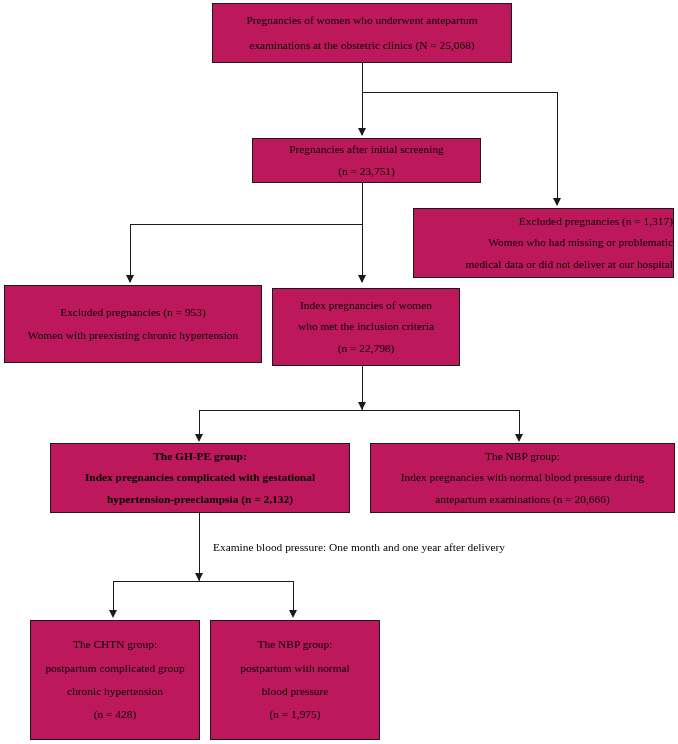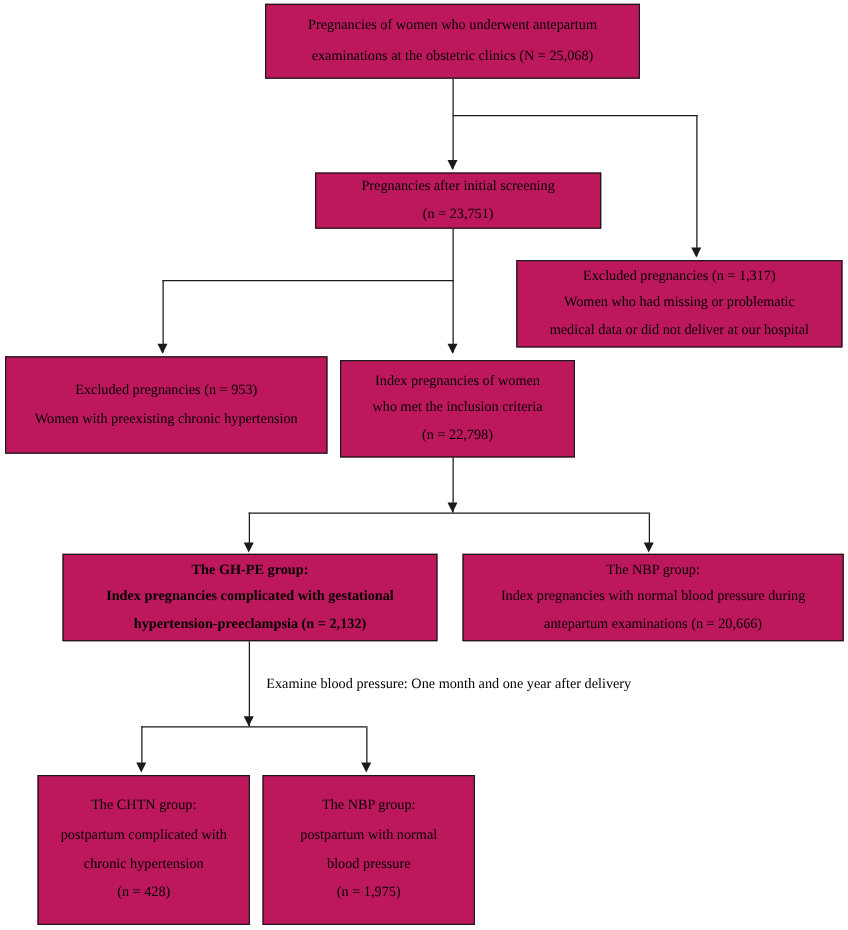--- a/index.html
+++ b/index.html
@@ -60,21 +60,21 @@
 
   <div class="h" style="left:362px;top:92px;width:196px;"></div>
   <div class="v" style="left:557px;top:92px;height:113px;"></div>
   <div class="arrow" style="left:553px;top:198px;"></div>
 
   <div class="box" style="left:252px;top:138px;width:229px;height:45px;">
     <span class="ln">Pregnancies after initial screening</span>
     <span class="ln" style="margin-top:11px;">(n = 23,751)</span>
   </div>
 
-  <div class="box" style="left:413px;top:208px;width:261px;height:70px;">
+  <div class="box" style="left:413px;top:208px;width:261px;height:70px;align-items:flex-end;">
     <span class="ln">Excluded pregnancies (n = 1,317)</span>
     <span class="ln" style="margin-top:10px;">Women who had missing or problematic</span>
     <span class="ln" style="margin-top:10px;">medical data or did not deliver at our hospital</span>
   </div>
 
   <div class="v" style="left:362px;top:183px;height:99px;"></div>
   <div class="arrow" style="left:358px;top:275px;"></div>
 
   <div class="h" style="left:130px;top:224px;width:233px;"></div>
   <div class="v" style="left:130px;top:224px;height:58px;"></div>
@@ -116,21 +116,21 @@
   <div class="freetext" style="left:213px;top:541px;">Examine blood pressure: One month and one year after delivery</div>
 
   <div class="h" style="left:113px;top:581px;width:180px;"></div>
   <div class="v" style="left:113px;top:581px;height:31px;"></div>
   <div class="arrow" style="left:109px;top:610px;"></div>
   <div class="v" style="left:293px;top:581px;height:31px;"></div>
   <div class="arrow" style="left:289px;top:610px;"></div>
 
   <div class="box" style="left:30px;top:620px;width:170px;height:120px;">
     <span class="ln">The CHTN group:</span>
-    <span class="ln" style="margin-top:12px;">postpartum complicated with</span>
+    <span class="ln" style="margin-top:12px;">postpartum complicated group</span>
     <span class="ln" style="margin-top:12px;">chronic hypertension</span>
     <span class="ln" style="margin-top:12px;">(n = 428)</span>
   </div>
 
   <div class="box" style="left:210px;top:620px;width:170px;height:120px;">
     <span class="ln">The NBP group:</span>
     <span class="ln" style="margin-top:12px;">postpartum with normal</span>
     <span class="ln" style="margin-top:12px;">blood pressure</span>
     <span class="ln" style="margin-top:12px;">(n = 1,975)</span>
   </div>

